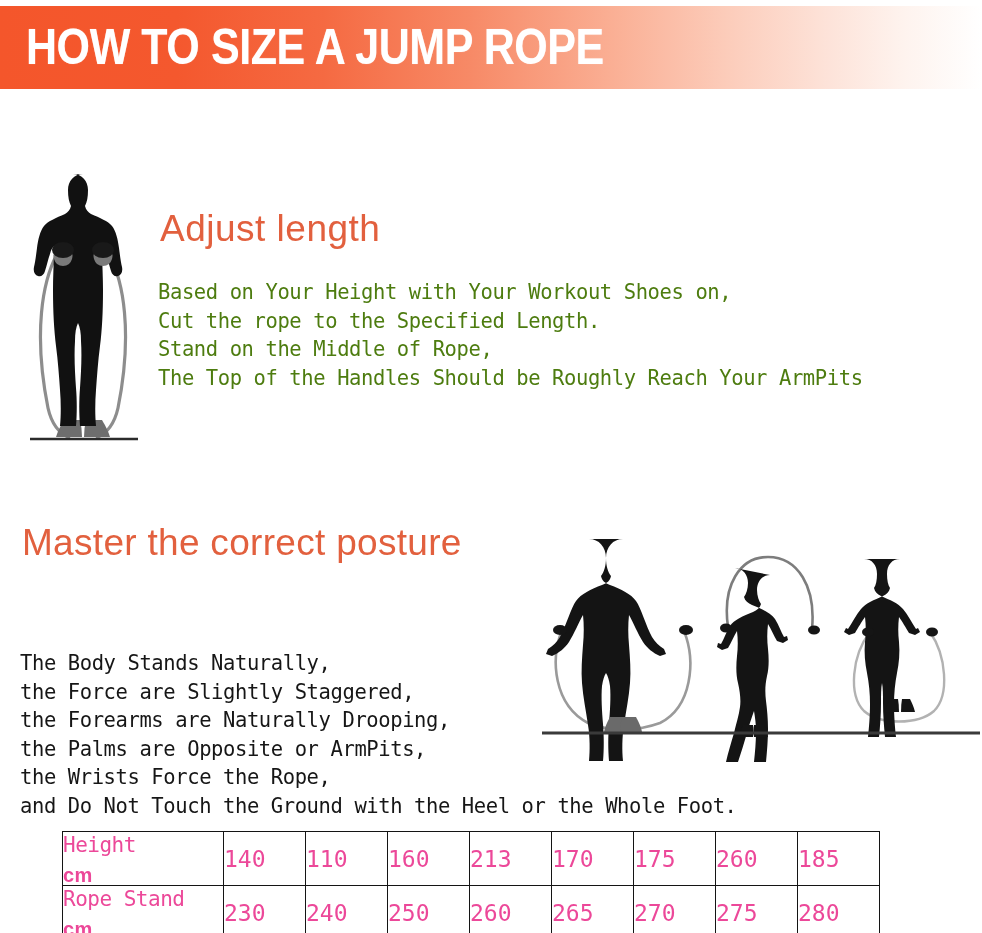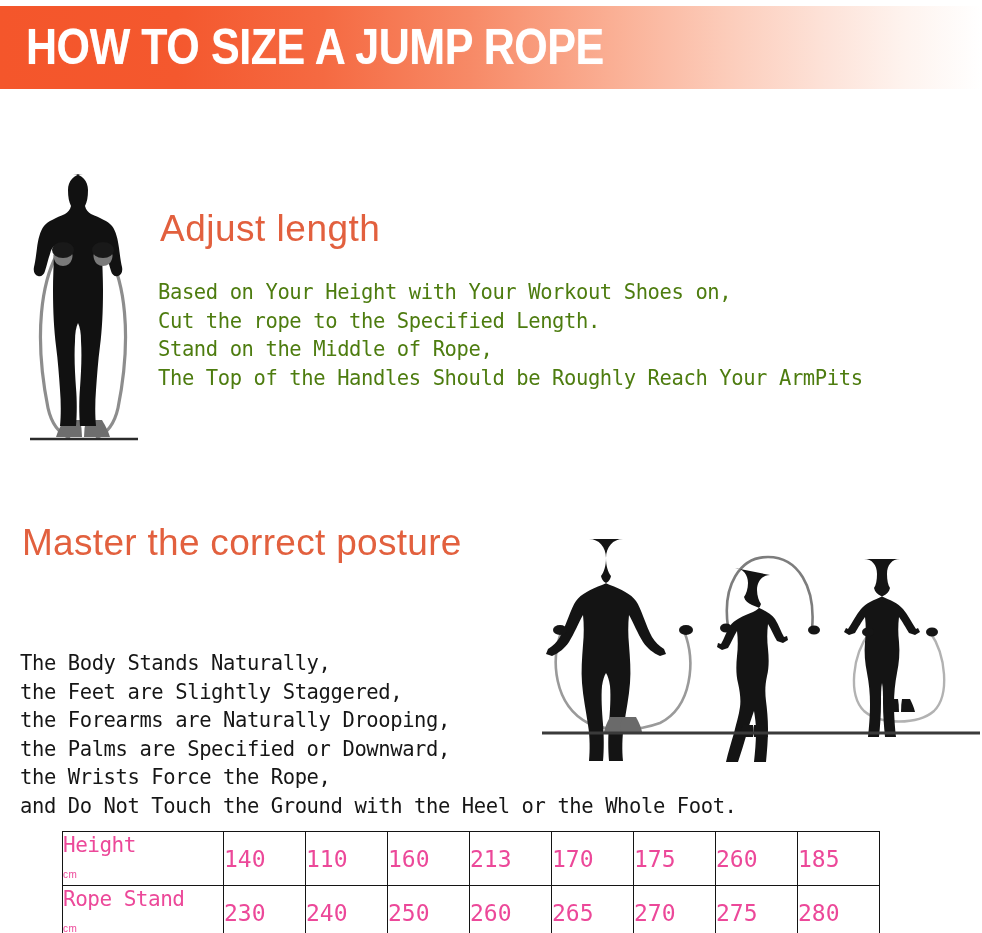--- a/index.html
+++ b/index.html
@@ -123,22 +123,22 @@
   }
   .size-table td.rowhead{
     width:160px;
     font-size:21px;
     line-height:21px;
     padding:3px 0 2px 0;
   }
   .rowhead .lbl{display:block;letter-spacing:-0.5px;}
   .rowhead .unit{
     display:block;
-    font-size:10px;
-    font-weight:normal;
+    font-size:20px;
+    font-weight:bold;
     font-family:"Liberation Sans", sans-serif;
     line-height:16px;
     margin-top:11px;
     letter-spacing:0.5px;
   }
 
   svg{display:block;overflow:visible;}
 </style>
 </head>
 <body>
@@ -216,23 +216,23 @@
     <div>The Top of the Handles Should be Roughly Reach Your ArmPits</div>
   </div>
 </div>
 
 <div class="sec2">
 
   <div class="sec2-heading">Master the correct posture</div>
 
   <div class="sec2-body">
     <div>The Body Stands Naturally,</div>
-    <div>the Feet are Slightly Staggered,</div>
+    <div>the Force are Slightly Staggered,</div>
     <div>the Forearms are Naturally Drooping,</div>
-    <div>the Palms are Specified or Downward,</div>
+    <div>the Palms are Opposite or ArmPits,</div>
     <div>the Wrists Force the Rope,</div>
     <div>and Do Not Touch the Ground with the Heel or the Whole Foot.</div>
   </div>
 
   <div class="fig-group">
     <svg viewBox="0 0 442 210" width="442" height="210">
 
       <g>
         <path d="M22 95 C10 125 14 170 48 188 C70 197 98 196 120 188 C152 172 156 126 144 96" fill="none" stroke="#9a9a9a" stroke-width="2.6"></path>
         <path fill="#141414" d="

